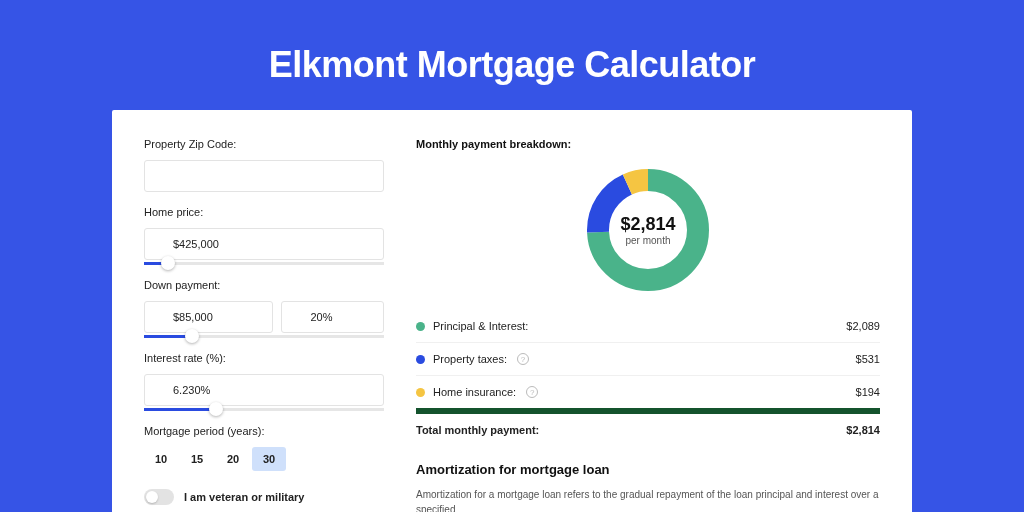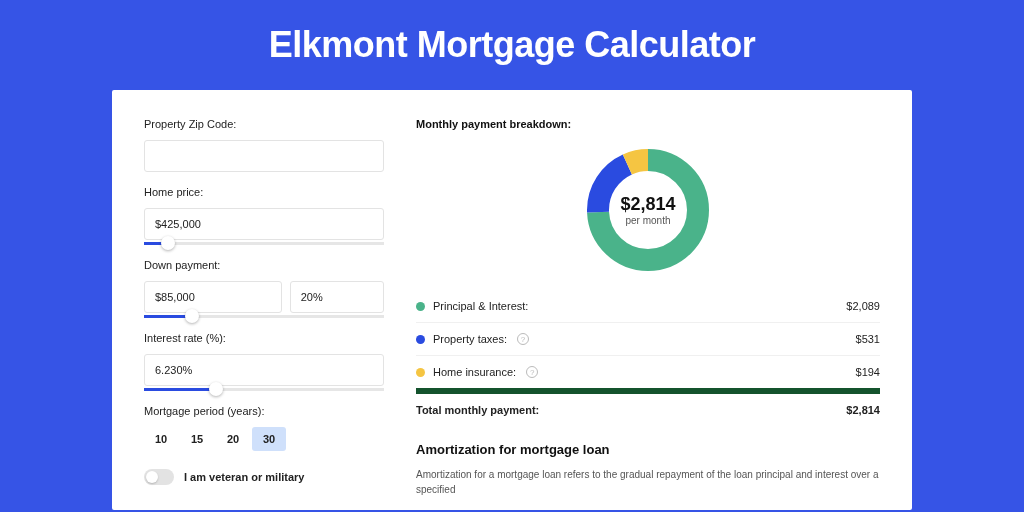--- a/index.html
+++ b/index.html
@@ -1,24 +1,24 @@
 <!DOCTYPE html>
 <html><head>
 <meta charset="utf-8">
 <style>
   * { box-sizing: border-box; margin: 0; padding: 0; }
   html, body { width: 1024px; height: 512px; overflow: hidden; font-family: -apple-system, Helvetica, Arial, sans-serif; }
   body { background: #3654e6; }
-  .page-title { color: #fff; text-align: center; font-size: 36px; font-weight: 700; padding: 24px 0 24px; letter-spacing: -0.5px; }
+  .page-title { color: #fff; text-align: center; font-size: 36px; font-weight: 700; padding: 44px 0 24px; letter-spacing: -0.5px; }
   .card { background: #fff; margin: 0 112px; border-radius: 2px; height: 420px; padding: 28px 32px 0; display: flex; gap: 32px; }
   .left { width: 240px; flex: 0 0 240px; }
   .right { flex: 1; }
   .label { font-size: 11px; color: #222; margin-bottom: 10px; display: block; }
   .sp { height: 14px; }
-  .input { width: 100%; height: 32px; border: 1px solid #e3e3e3; border-radius: 3px; padding: 0 10px; font-size: 11px; color: #222; background: #fff; }
+  .input { width: 100%; height: 32px; border: 1px solid #e3e3e3; border-radius: 3px; padding: 0 28px; font-size: 11px; color: #222; background: #fff; }
   .input::placeholder { color: #999; }
   .row2 { display: flex; gap: 8px; }
   .row2 .input:first-child { flex: 1.6; }
   .row2 .input:last-child { flex: 1; }
   .slider-track { position: relative; height: 3px; background: #e6e6e6; margin-top: 2px; }
   .slider-fill { position: absolute; left: 0; top: 0; height: 3px; background: #2a4be0; }
   .slider-thumb { position: absolute; top: -6px; width: 14px; height: 14px; border-radius: 50%; background: #fff; box-shadow: 0 1px 3px rgba(0,0,0,.3); transform: translateX(-50%); }
   .period-row { display: flex; gap: 2px; }
   .period-btn { flex: 0 0 auto; width: 34px; height: 24px; border: none; border-radius: 3px; font-size: 11px; color: #222; background: transparent; display: flex; align-items: center; justify-content: center; cursor: pointer; font-weight: 600; }
   .period-btn.active { background: #cfe0fb; }

